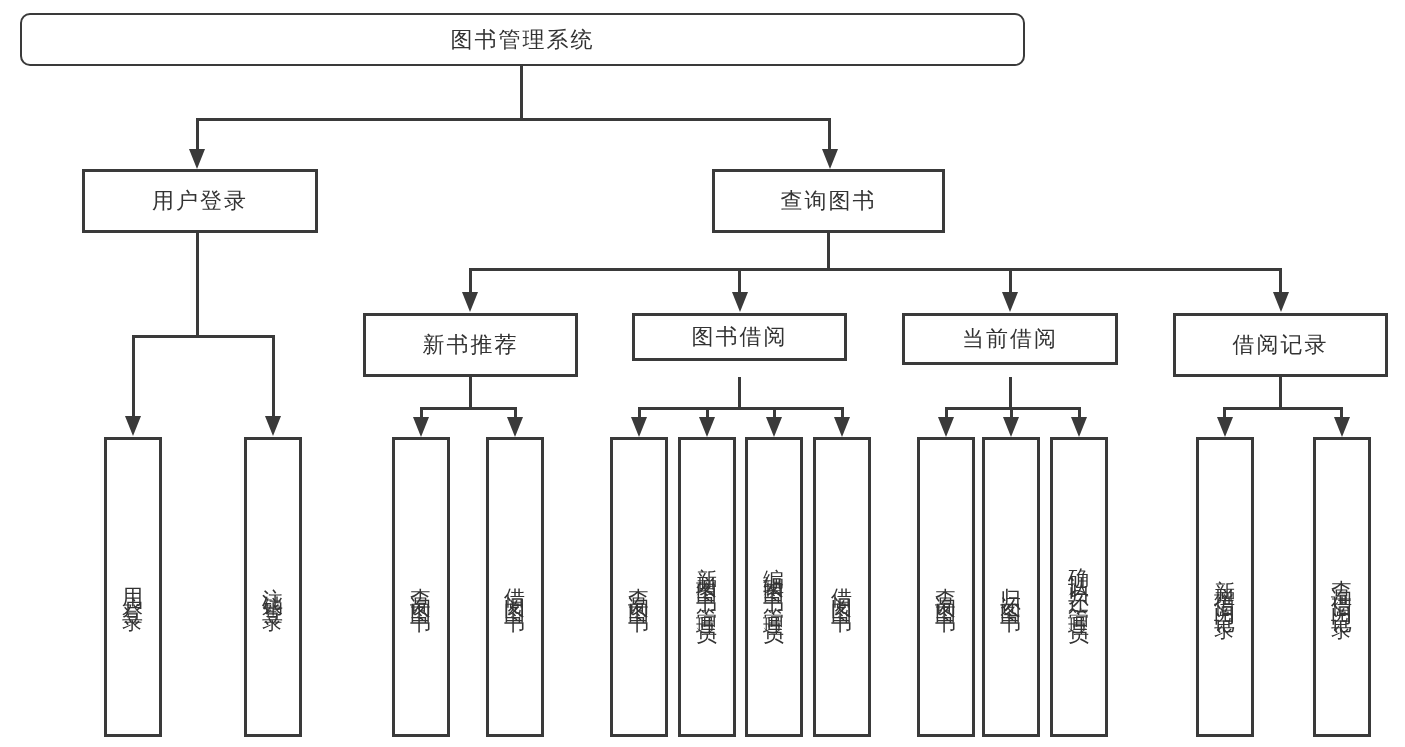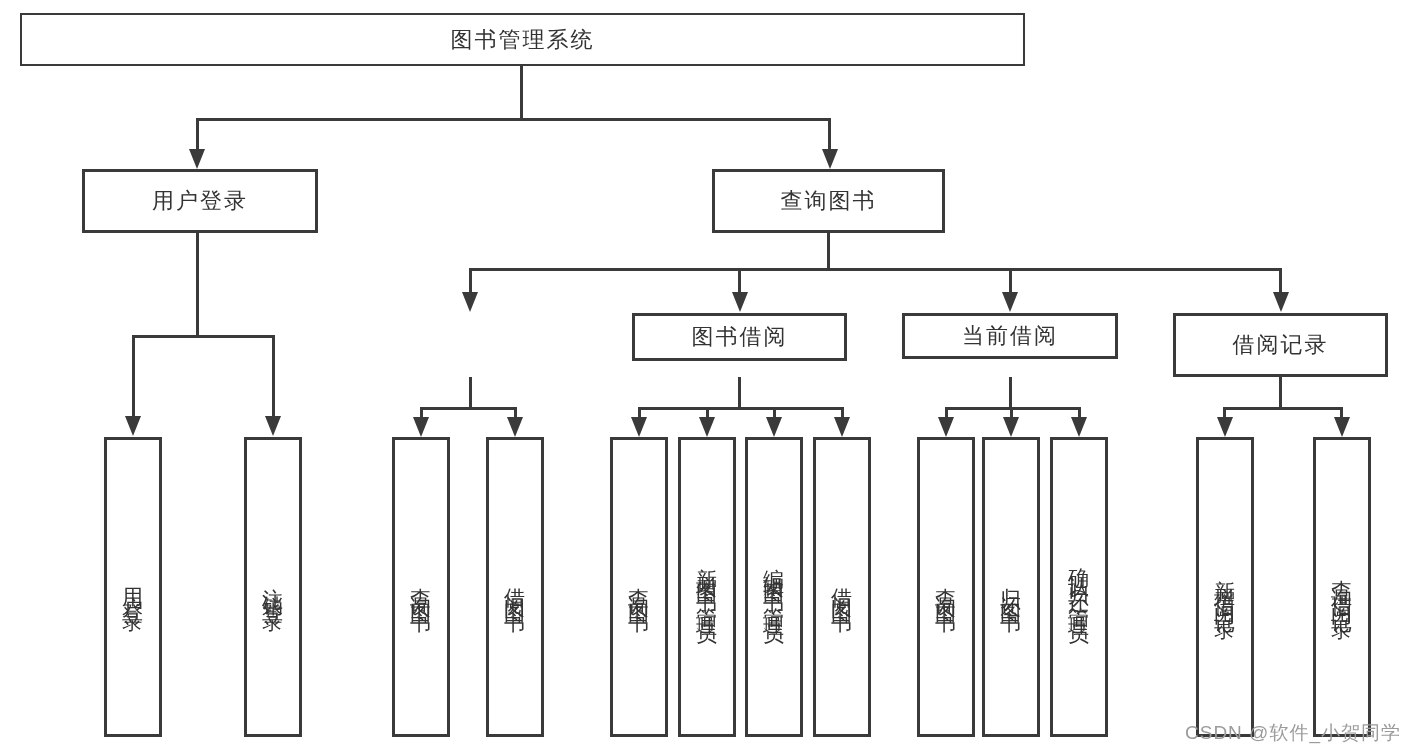--- a/index.html
+++ b/index.html
@@ -5,21 +5,21 @@
   :root { --line:#3a3a3a; --text:#333333; --wm:#9b9b9b; }
   html,body { margin:0; padding:0; background:#ffffff; }
   .canvas {
     position:relative; width:1405px; height:747px; background:#ffffff;
     overflow:hidden; font-family:"Liberation Sans", sans-serif; color:var(--text);
   }
   .box {
     position:absolute; box-sizing:border-box; background:#ffffff;
     border:3px solid var(--line); display:flex; align-items:center; justify-content:center;
   }
-  .title-box { border-width:2px; }
+  .title-box { border-width:2px;border-radius:10px; }
   .hlabel { font-size:22px; letter-spacing:2px; white-space:nowrap; }
   .leaf { top:437px; width:58px; height:300px; }
   .vtext {
     writing-mode:vertical-rl; text-orientation:mixed;
     font-size:21px; letter-spacing:8px; line-height:1; white-space:nowrap;
   }
   .vline { position:absolute; width:3px; background:var(--line); }
   .hline { position:absolute; height:3px; background:var(--line); }
   .tri {
     position:absolute; width:0; height:0;
@@ -65,24 +65,27 @@
   <div class="hline" style="left:468.5px;top:268px;width:813.5px"></div>
   <div class="vline" style="left:468.5px;top:268px;height:25px"></div>
   <div class="tri" style="left:462px;top:292px"></div>
   <div class="vline" style="left:738px;top:268px;height:25px"></div>
   <div class="tri" style="left:731.5px;top:292px"></div>
   <div class="vline" style="left:1008.5px;top:268px;height:25px"></div>
   <div class="tri" style="left:1002px;top:292px"></div>
   <div class="vline" style="left:1279px;top:268px;height:25px"></div>
   <div class="tri" style="left:1272.5px;top:292px"></div>
 
+  <div class="box" style="left:363px;top:313px;width:215px;height:64px">
+    <span class="hlabel">新书推荐</span>
+  </div>
   <div class="box" style="left:632px;top:313px;width:215px;height:48px">
     <span class="hlabel">图书借阅</span>
   </div>
-  <div class="box" style="left:902px;top:313px;width:216px;height:46px">
+  <div class="box" style="left:902px;top:313px;width:216px;height:52px">
     <span class="hlabel">当前借阅</span>
   </div>
   <div class="box" style="left:1173px;top:313px;width:215px;height:64px">
     <span class="hlabel">借阅记录</span>
   </div>
 
   <div class="vline" style="left:469px;top:377px;height:30px"></div>
   <div class="hline" style="left:419.5px;top:407px;width:97px"></div>
   <div class="vline" style="left:419.5px;top:407px;height:12px"></div>
   <div class="tri" style="left:413px;top:417px"></div>
@@ -149,15 +152,14 @@
   <div class="box leaf" style="left:1050px">
     <span class="vtext">确认归还（管理员）</span>
     </div>
   <div class="box leaf" style="left:1196px">
     <span class="vtext">新增借阅记录</span>
     </div>
   <div class="box leaf" style="left:1313px">
     <span class="vtext">查询借阅记录</span>
     </div>
 
-  <div class="watermark">CSDN @软件_小贺同学</div>
 
 </div>
 
 </body></html>

